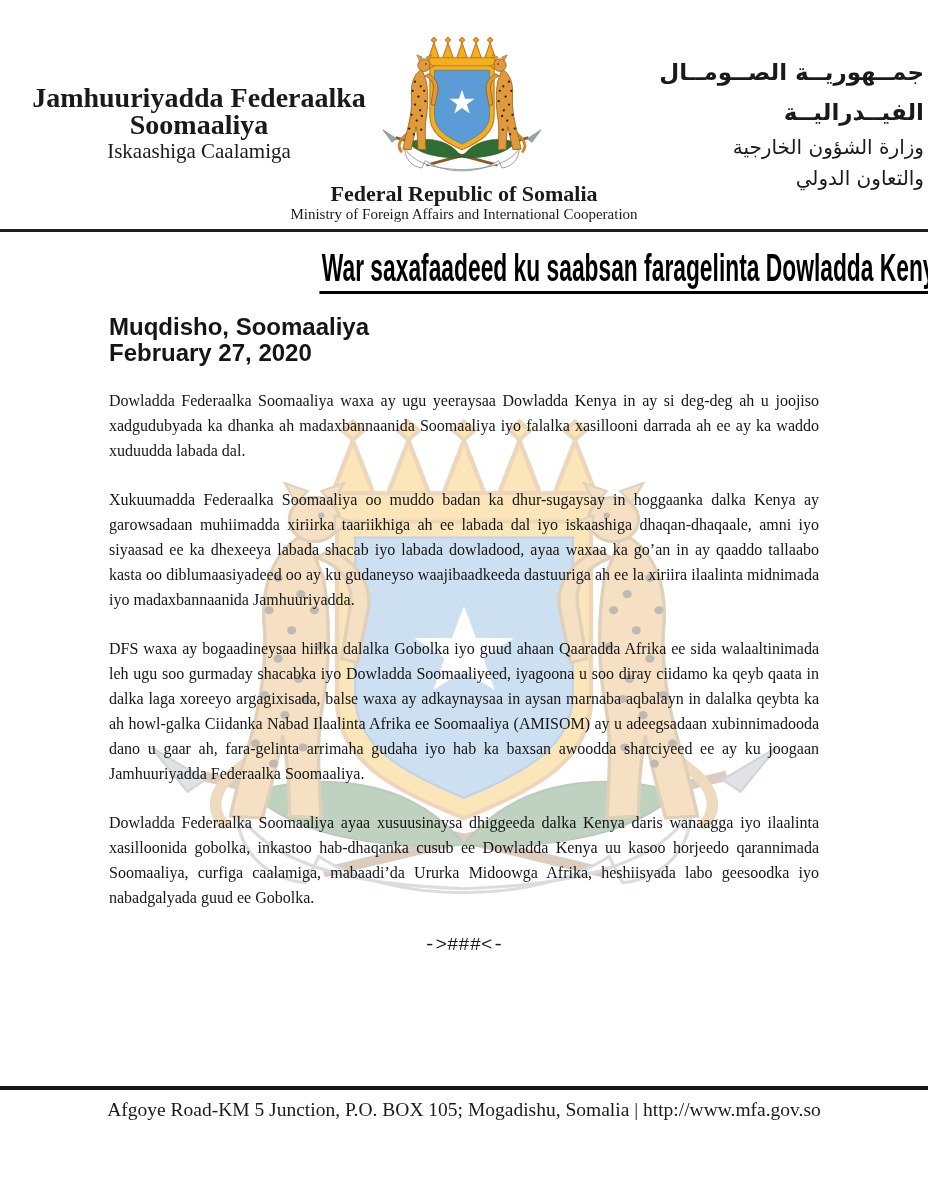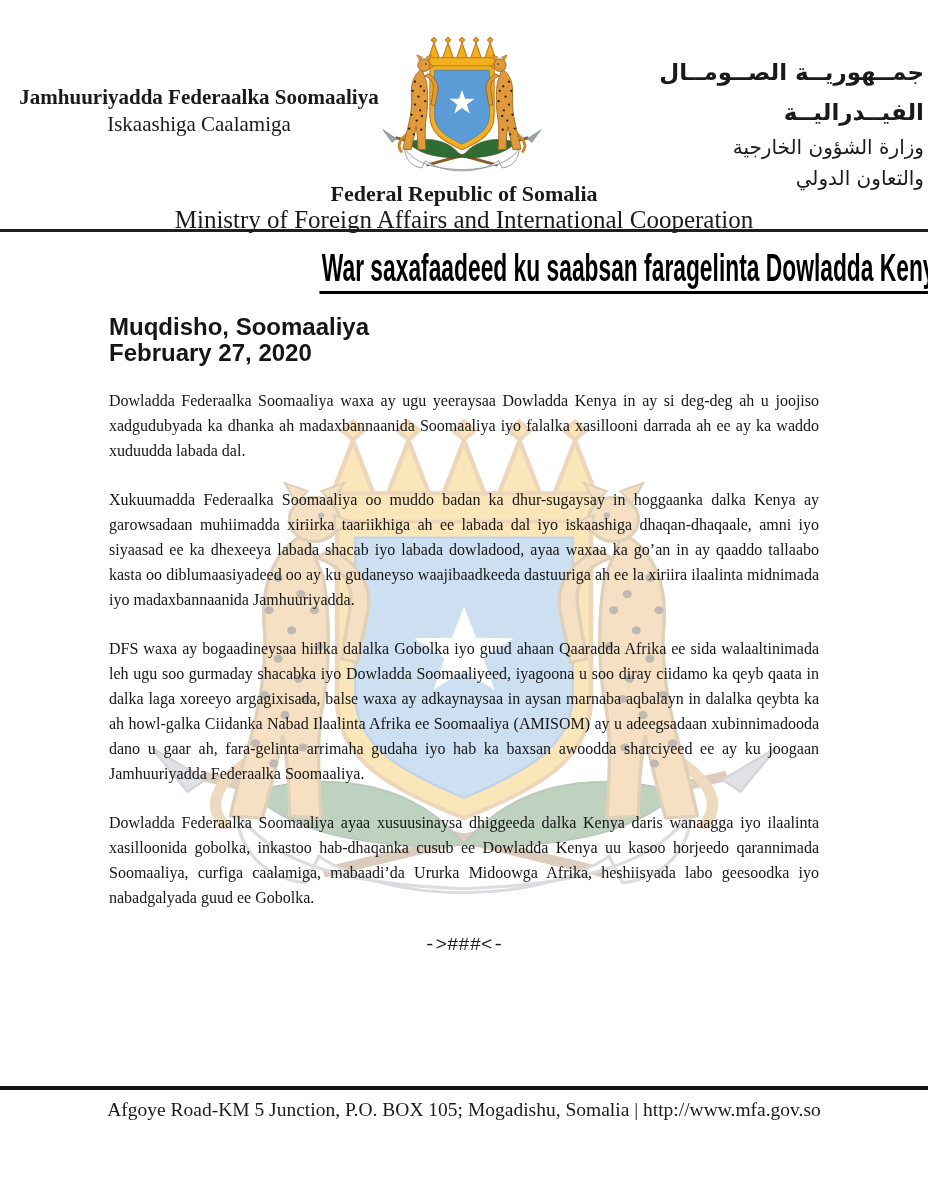--- a/index.html
+++ b/index.html
@@ -6,37 +6,37 @@
   .page{
     position:relative;width:928px;height:1200px;background:#ffffff;
     margin:0 auto;overflow:hidden;
     font-family:"Liberation Serif","DejaVu Serif",serif;color:#111;
   }
   
   .org-somali{
     position:absolute;left:18px;top:84px;width:362px;text-align:center;
     font-size:21px;line-height:27px;color:#1a1a1a;
   }
-  .org-somali .l1{font-weight:bold;font-size:21px;}
+  .org-somali .l1{font-weight:bold;font-size:28px;}
   .emblem-box{position:absolute;left:376px;top:20px;width:172px;height:160px;}
   .emblem-svg{width:100%;height:100%;display:block;}
   .org-arabic{
     position:absolute;right:4px;top:52px;width:376px;text-align:right;direction:rtl;
     font-family:"DejaVu Sans",sans-serif;color:#1a1a1a;
   }
   .org-arabic .a1{font-weight:bold;font-size:23px;line-height:40px;}
   .org-arabic .a2{font-size:20px;line-height:31px;}
   .org-arabic .a3{font-size:20px;line-height:31px;}
   .org-en{
     position:absolute;left:0;top:181px;width:928px;text-align:center;
     font-weight:bold;font-size:22px;color:#1a1a1a;
   }
   .org-en-sub{
     position:absolute;left:0;top:206px;width:928px;text-align:center;
-    font-size:25px;color:#1a1a1a;
+    font-size:15px;color:#1a1a1a;
   }
   .header-rule{position:absolute;left:0;top:229px;width:928px;height:3px;background:#1f1f1f;}
   
   .watermark{position:absolute;left:124px;top:360px;width:680px;height:565px;opacity:0.30;pointer-events:none;}
   .watermark svg{width:100%;height:100%;display:block;}
   
   .main-col{position:absolute;left:109px;top:246px;width:710px;}
   .doc-title{margin:0;text-align:center;height:50px;}
   .doc-title span{
     display:inline-block;white-space:nowrap;

